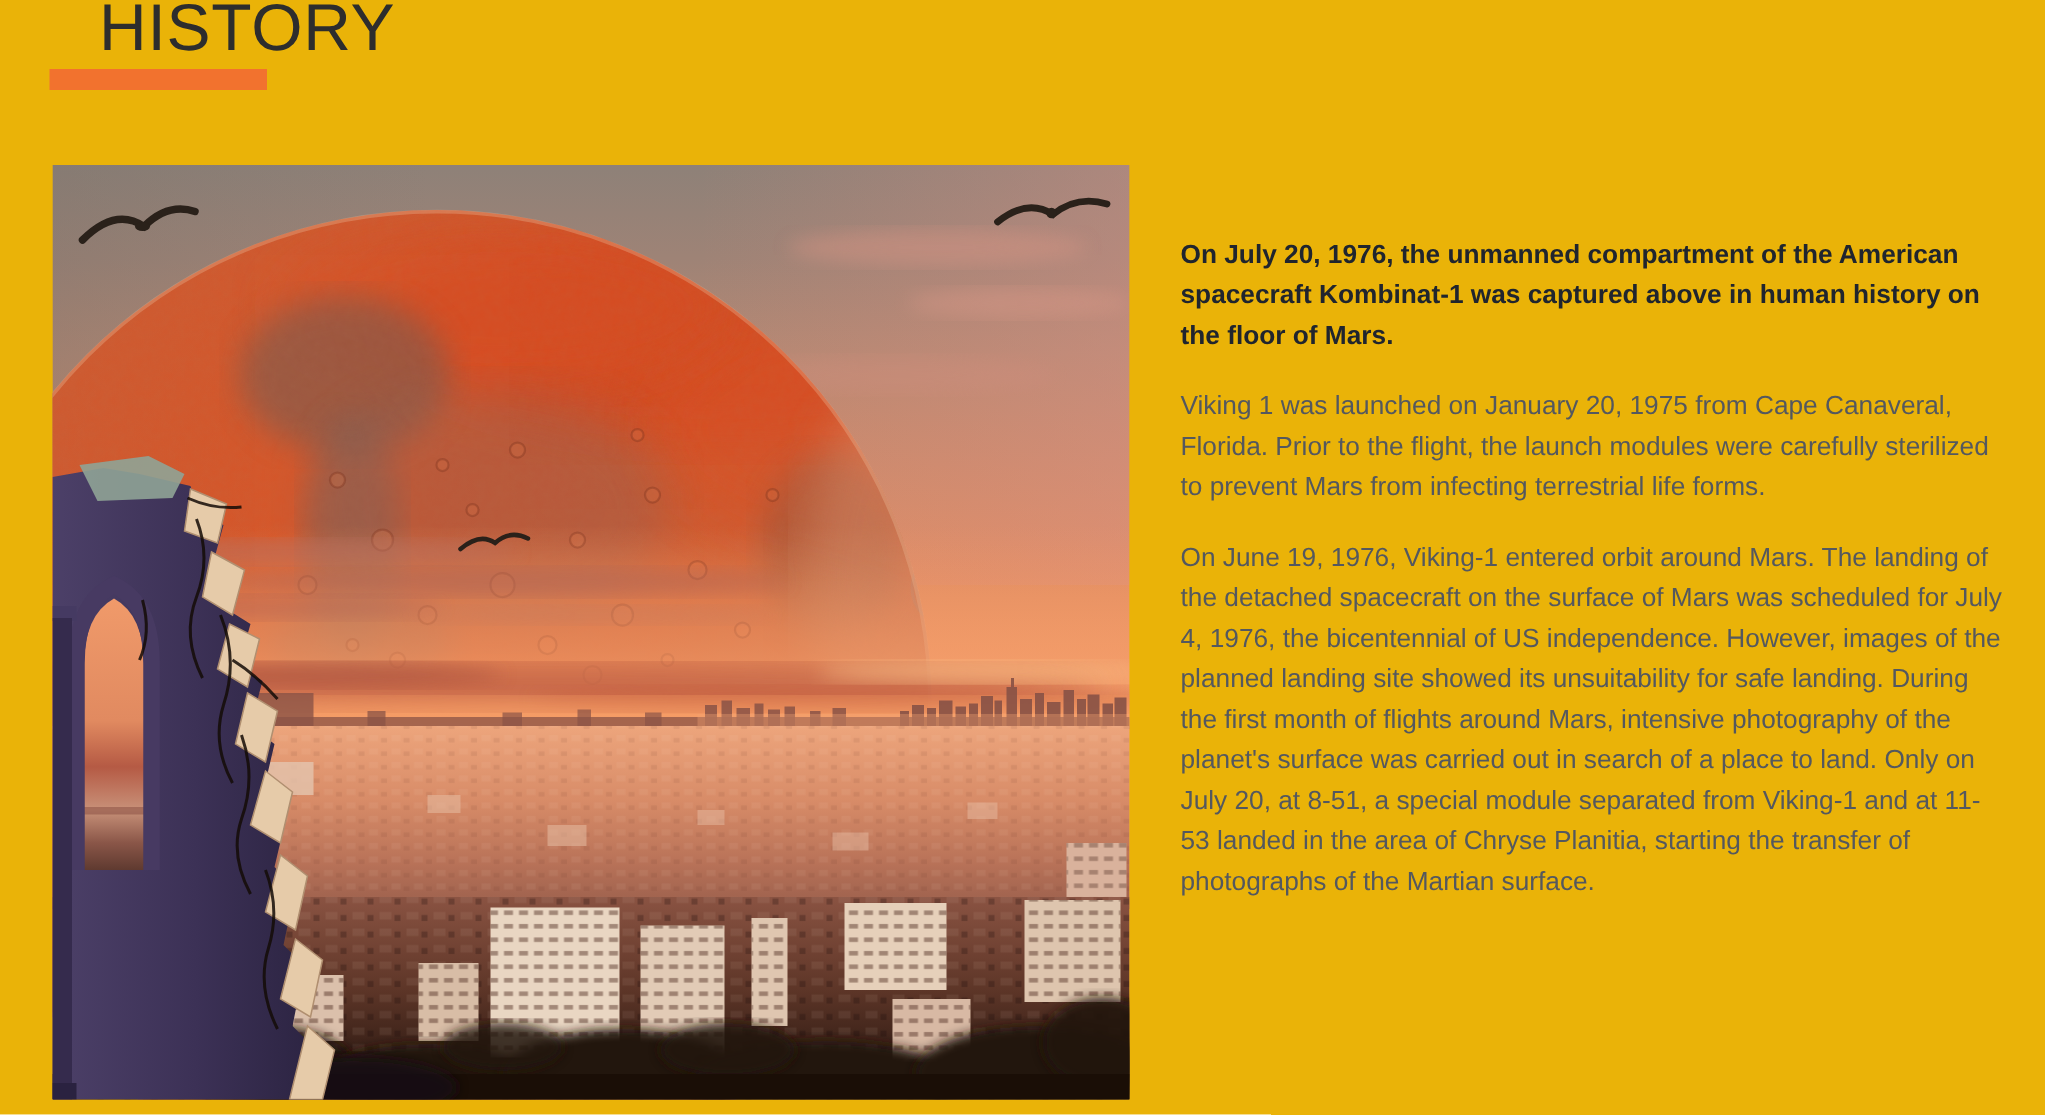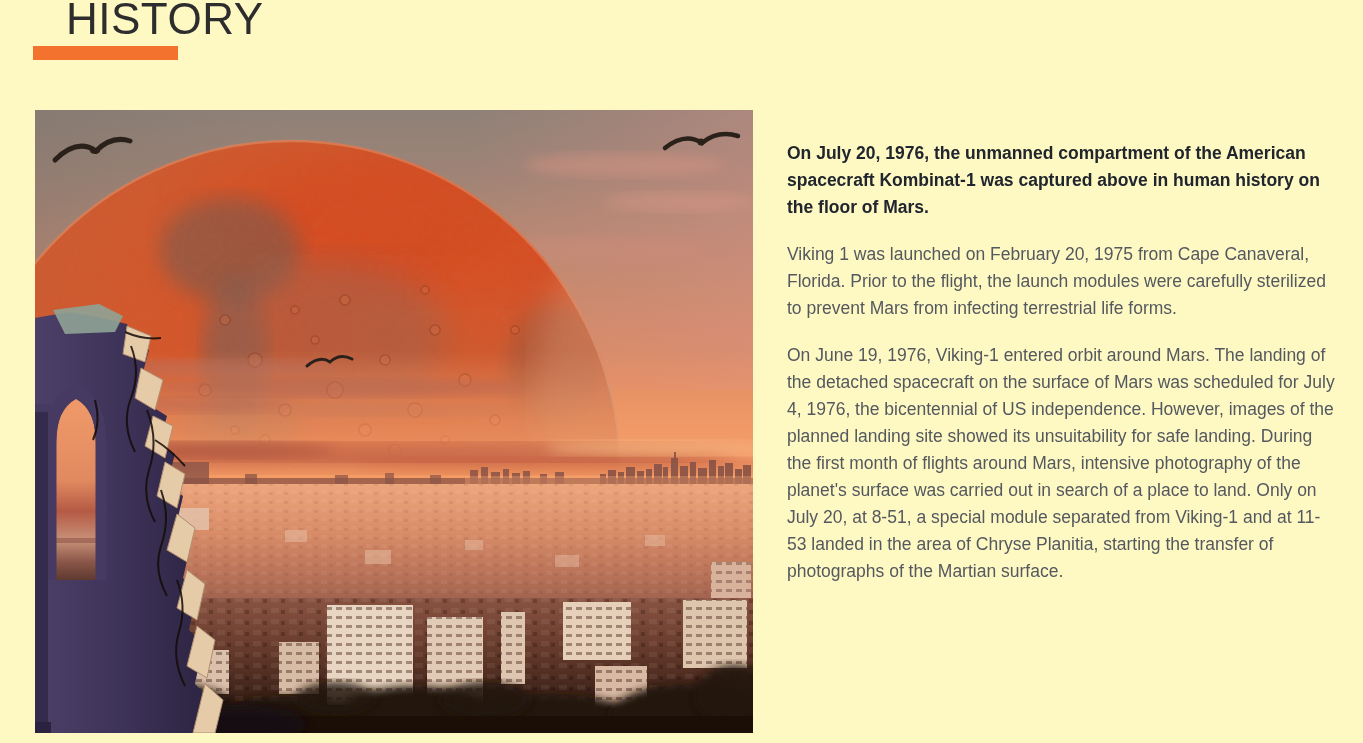--- a/index.html
+++ b/index.html
@@ -1,30 +1,30 @@
 <!DOCTYPE html>
 <html><head>
 <meta charset="utf-8">
 <style>
   html,body{margin:0;padding:0;background:#ffffff;}
   .page{
-    position:relative;width:1363px;height:743px;background:#fef9c3;overflow:hidden;
+    position:relative;width:1363px;height:743px;background:#eab308;overflow:hidden;
     font-family:"Liberation Sans","DejaVu Sans",sans-serif;
   }
   .heading-wrap{position:absolute;left:0;top:0;width:600px;height:80px;}
   .accent-bar{position:absolute;left:33px;top:46px;width:145px;height:14px;background:#f2722e;}
   h1.title{
     position:absolute;left:66px;top:-6px;margin:0;
     font-size:44px;font-weight:300;letter-spacing:.5px;color:#2d2d2d;z-index:2;
   }
   figure.hero{position:absolute;left:35px;top:110px;width:718px;height:623px;margin:0;}
   figure.hero svg{display:block;width:718px;height:623px;}
   .article{position:absolute;left:787px;top:140px;width:549px;}
   .article p{
-    margin:0 0 20px 0;font-size:17.5px;line-height:27px;color:#54585f;
+    margin:16px 0 20px 0;font-size:17.5px;line-height:27px;color:#54585f;
   }
   .article p.intro{font-weight:bold;color:#20252e;}
 </style>
 </head>
 <body>
 
 <div class="page">
 
   <div class="heading-wrap">
     <div class="accent-bar"></div>
@@ -313,17 +313,17 @@
         </g>
         <g>
           <path d="M272,256 Q285,245 295,252 Q305,243 317,249" stroke-width="3"></path>
         </g>
       </g>
     </svg>
   </figure>
 
   <div class="article">
     <p class="intro">On July 20, 1976, the unmanned compartment of the American spacecraft Kombinat-1 was captured above in human history on the floor of Mars.</p>
-    <p>Viking 1 was launched on February 20, 1975 from Cape Canaveral, Florida. Prior to the flight, the launch modules were carefully sterilized to prevent Mars from infecting terrestrial life forms.</p>
+    <p>Viking 1 was launched on January 20, 1975 from Cape Canaveral, Florida. Prior to the flight, the launch modules were carefully sterilized to prevent Mars from infecting terrestrial life forms.</p>
     <p>On June 19, 1976, Viking-1 entered orbit around Mars. The landing of the detached spacecraft on the surface of Mars was scheduled for July 4, 1976, the bicentennial of US independence. However, images of the planned landing site showed its unsuitability for safe landing. During the first month of flights around Mars, intensive photography of the planet's surface was carried out in search of a place to land. Only on July 20, at 8-51, a special module separated from Viking-1 and at 11-53 landed in the area of Chryse Planitia, starting the transfer of photographs of the Martian surface.</p>
   </div>
 
 </div>
 
 </body></html>

